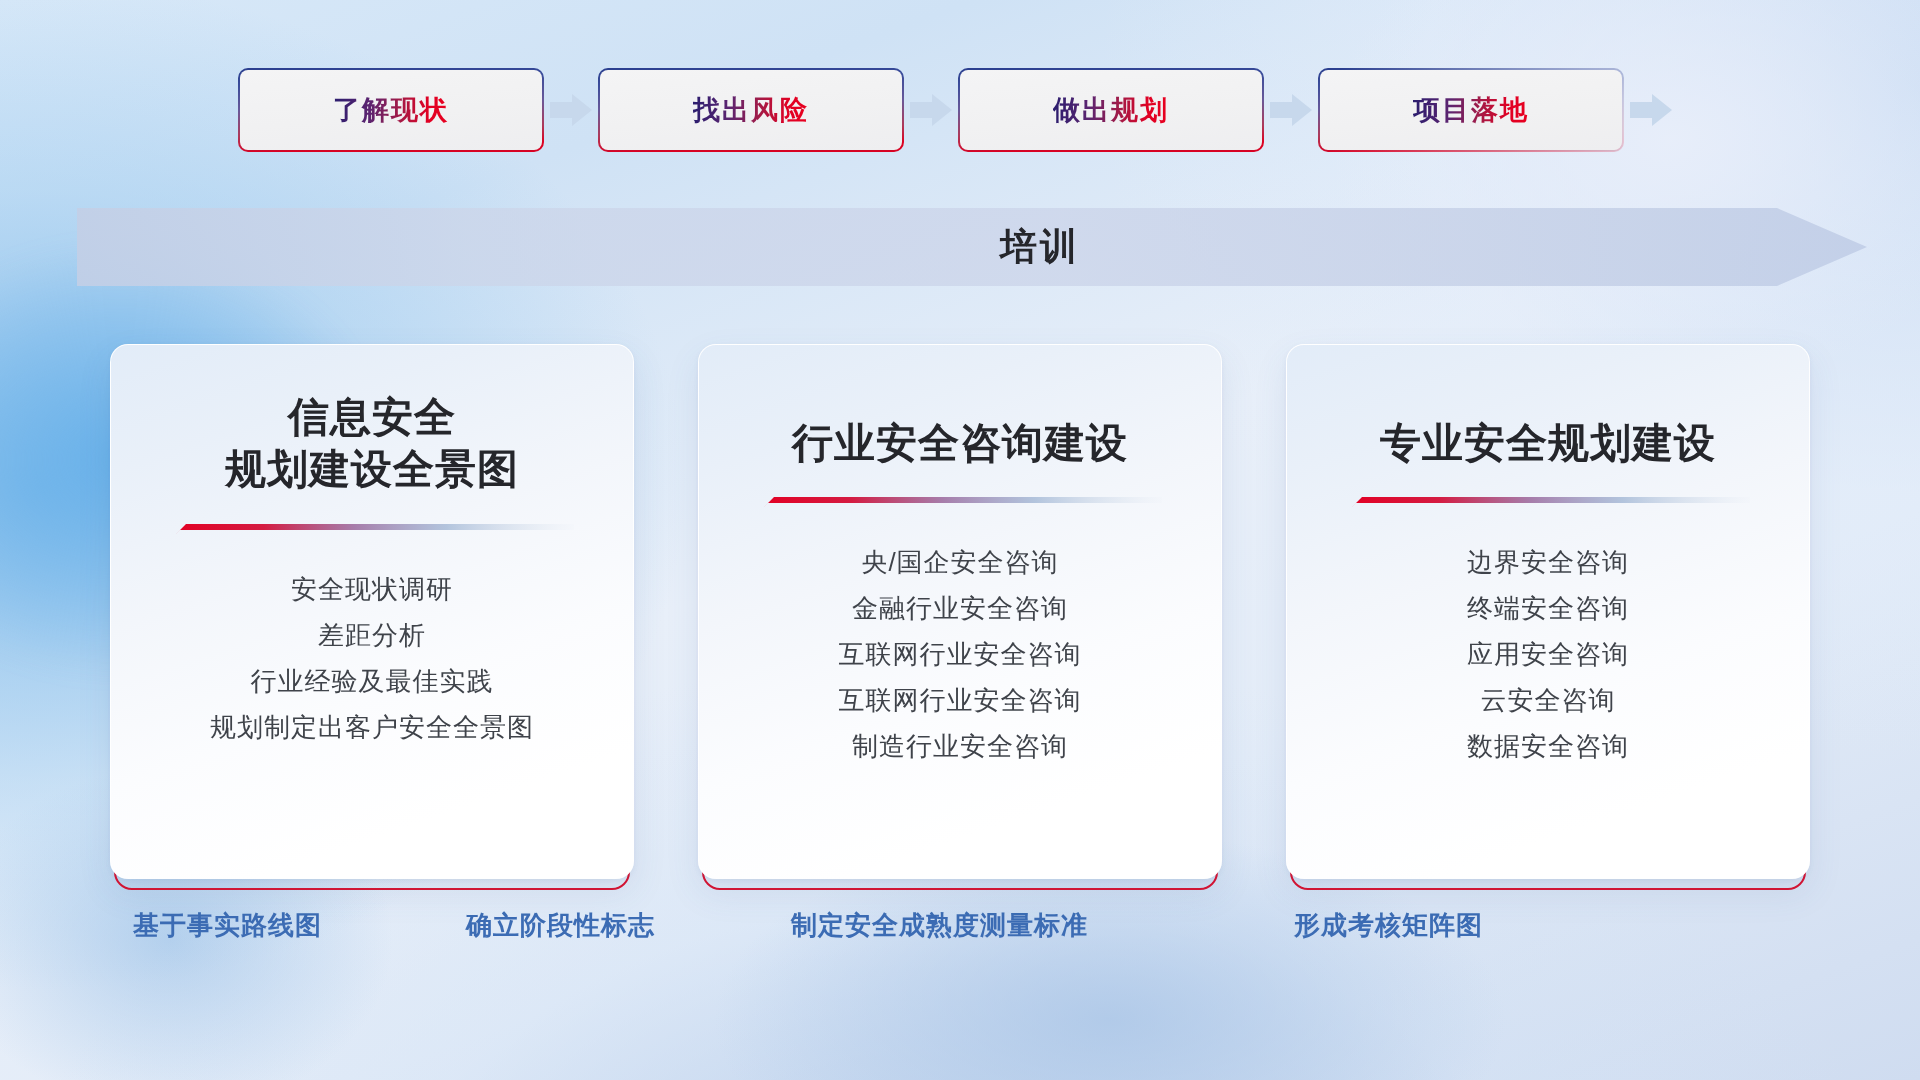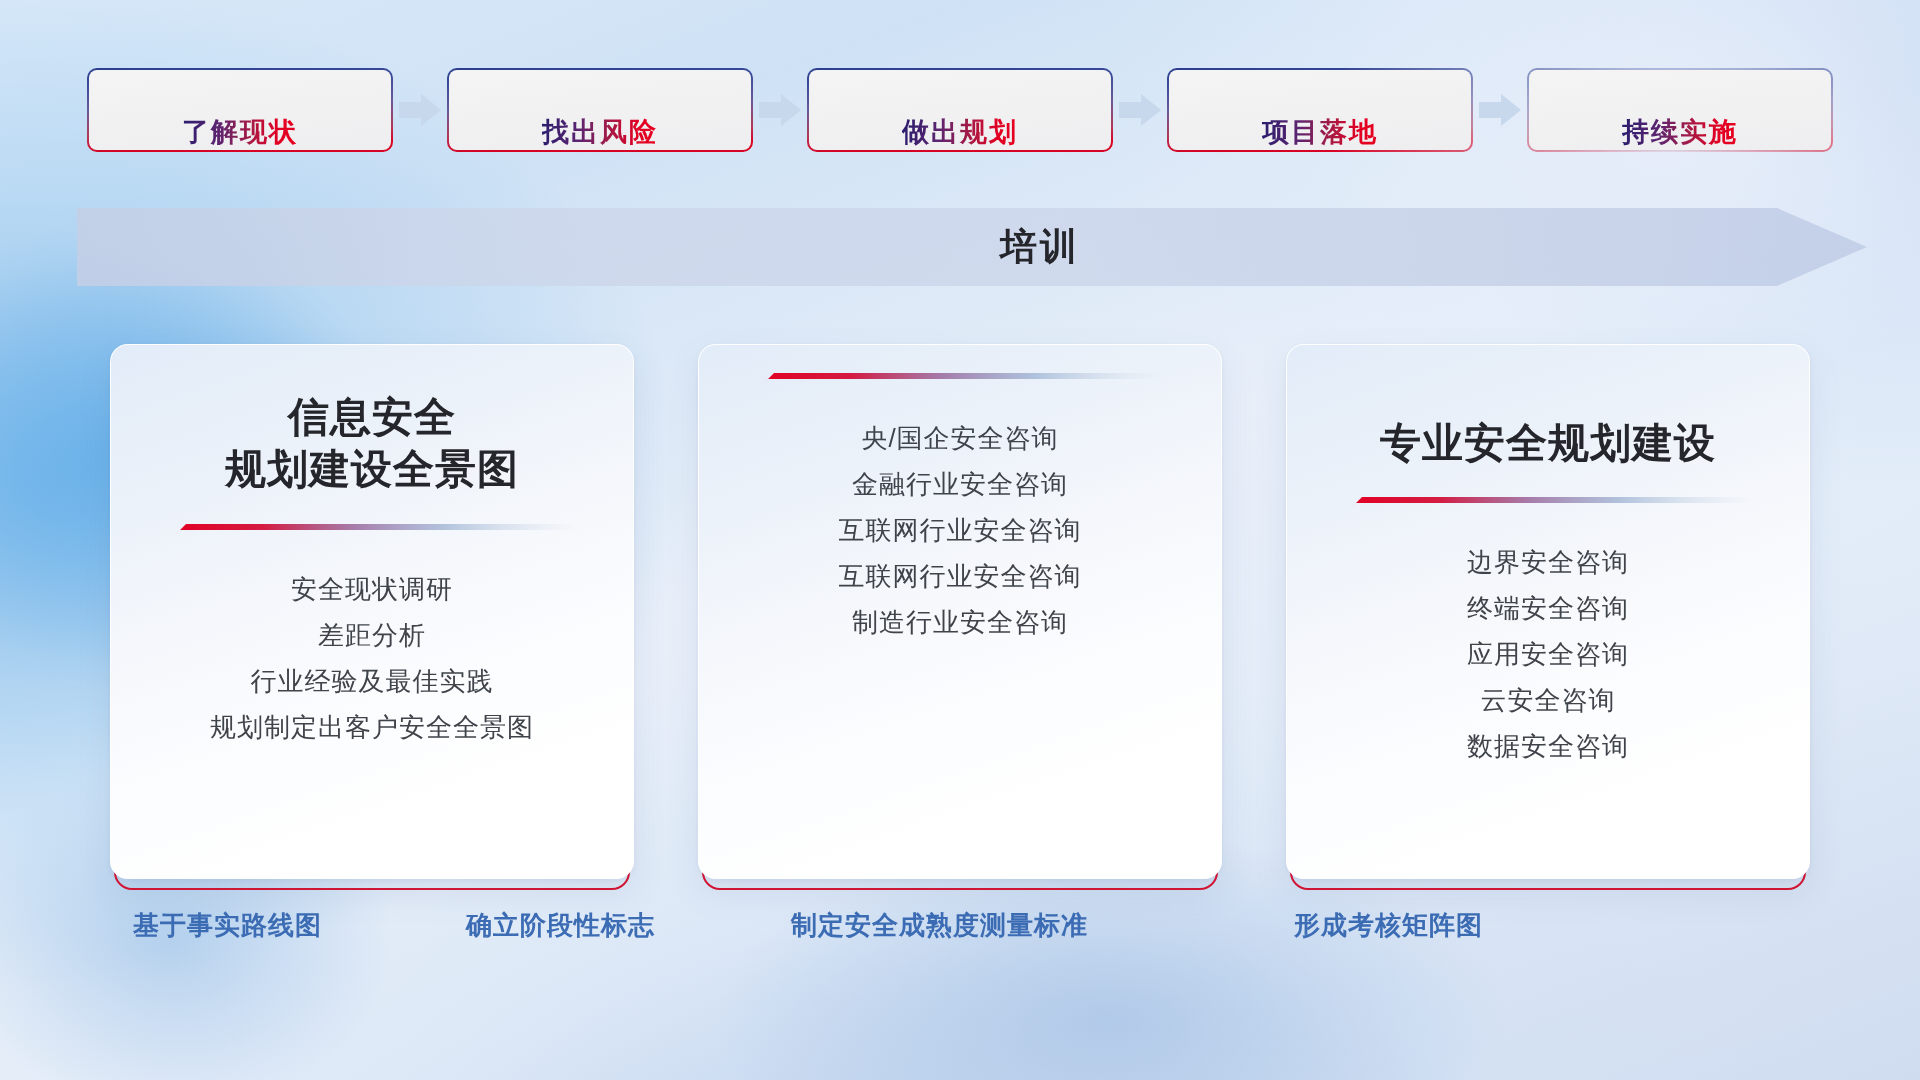--- a/index.html
+++ b/index.html
@@ -51,21 +51,21 @@
     display: flex;
     align-items: center;
     justify-content: center;
     gap: 0;
   }
   .step-box {
     position: relative;
     width: 302px;
     height: 80px;
     display: flex;
-    align-items: flex-end;
+    align-items: center;
     justify-content: center;
     border-radius: 8px;
     background: linear-gradient(175deg, #f4f4f5 0%, #f1f1f2 55%, #eeeef0 100%);
     box-shadow: 0 1px 2px rgba(40,70,120,0.10);
   }
   
   .step-box::before {
     content: "";
     position: absolute;
     inset: -2px;
@@ -253,23 +253,20 @@
 
   <div class="step-box">
     <span class="step-label">项目落地</span>
   </div>
   <div class="step-arrow">
     <svg width="58" height="44" viewBox="0 0 58 44" xmlns="http://www.w3.org/2000/svg">
       <path d="M8 14 H30 V6 L50 22 L30 38 V30 H8 Z" fill="#c7d8ec"></path>
     </svg>
   </div>
 
-  <div class="step-box">
-    <span class="step-label">持续实施</span>
-  </div>
 
 </div>
 
 <div class="banner">
   <svg width="1790" height="78" viewBox="0 0 1790 78" xmlns="http://www.w3.org/2000/svg">
     <defs>
       <linearGradient id="bannerGrad" x1="0" y1="0" x2="1" y2="0">
         <stop offset="0%" stop-color="#c3cfe6" stop-opacity="0.90"></stop>
         <stop offset="22%" stop-color="#ccd6ea" stop-opacity="0.82"></stop>
         <stop offset="55%" stop-color="#ccd5ea" stop-opacity="0.80"></stop>
@@ -309,20 +306,21 @@
         <li>差距分析</li>
         <li>行业经验及最佳实践</li>
         <li>规划制定出客户安全全景图</li>
       </ul>
     </div>
   </div>
 
   <div class="card-wrap">
     <div class="card-rim"></div>
     <div class="card">
+      <h2 class="card-title one-line">行业安全咨询建设</h2>
       <div class="divider">
         <svg width="404" height="14" viewBox="0 0 404 14" xmlns="http://www.w3.org/2000/svg">
           <defs>
             <linearGradient id="divGrad2" x1="0" y1="0" x2="1" y2="0">
               <stop offset="0%" stop-color="#e20024" stop-opacity="1"></stop>
               <stop offset="22%" stop-color="#d31038" stop-opacity="0.95"></stop>
               <stop offset="45%" stop-color="#8e5590" stop-opacity="0.75"></stop>
               <stop offset="68%" stop-color="#7e9bc4" stop-opacity="0.55"></stop>
               <stop offset="88%" stop-color="#b9c9de" stop-opacity="0.28"></stop>
               <stop offset="100%" stop-color="#d6e0ec" stop-opacity="0.05"></stop>

